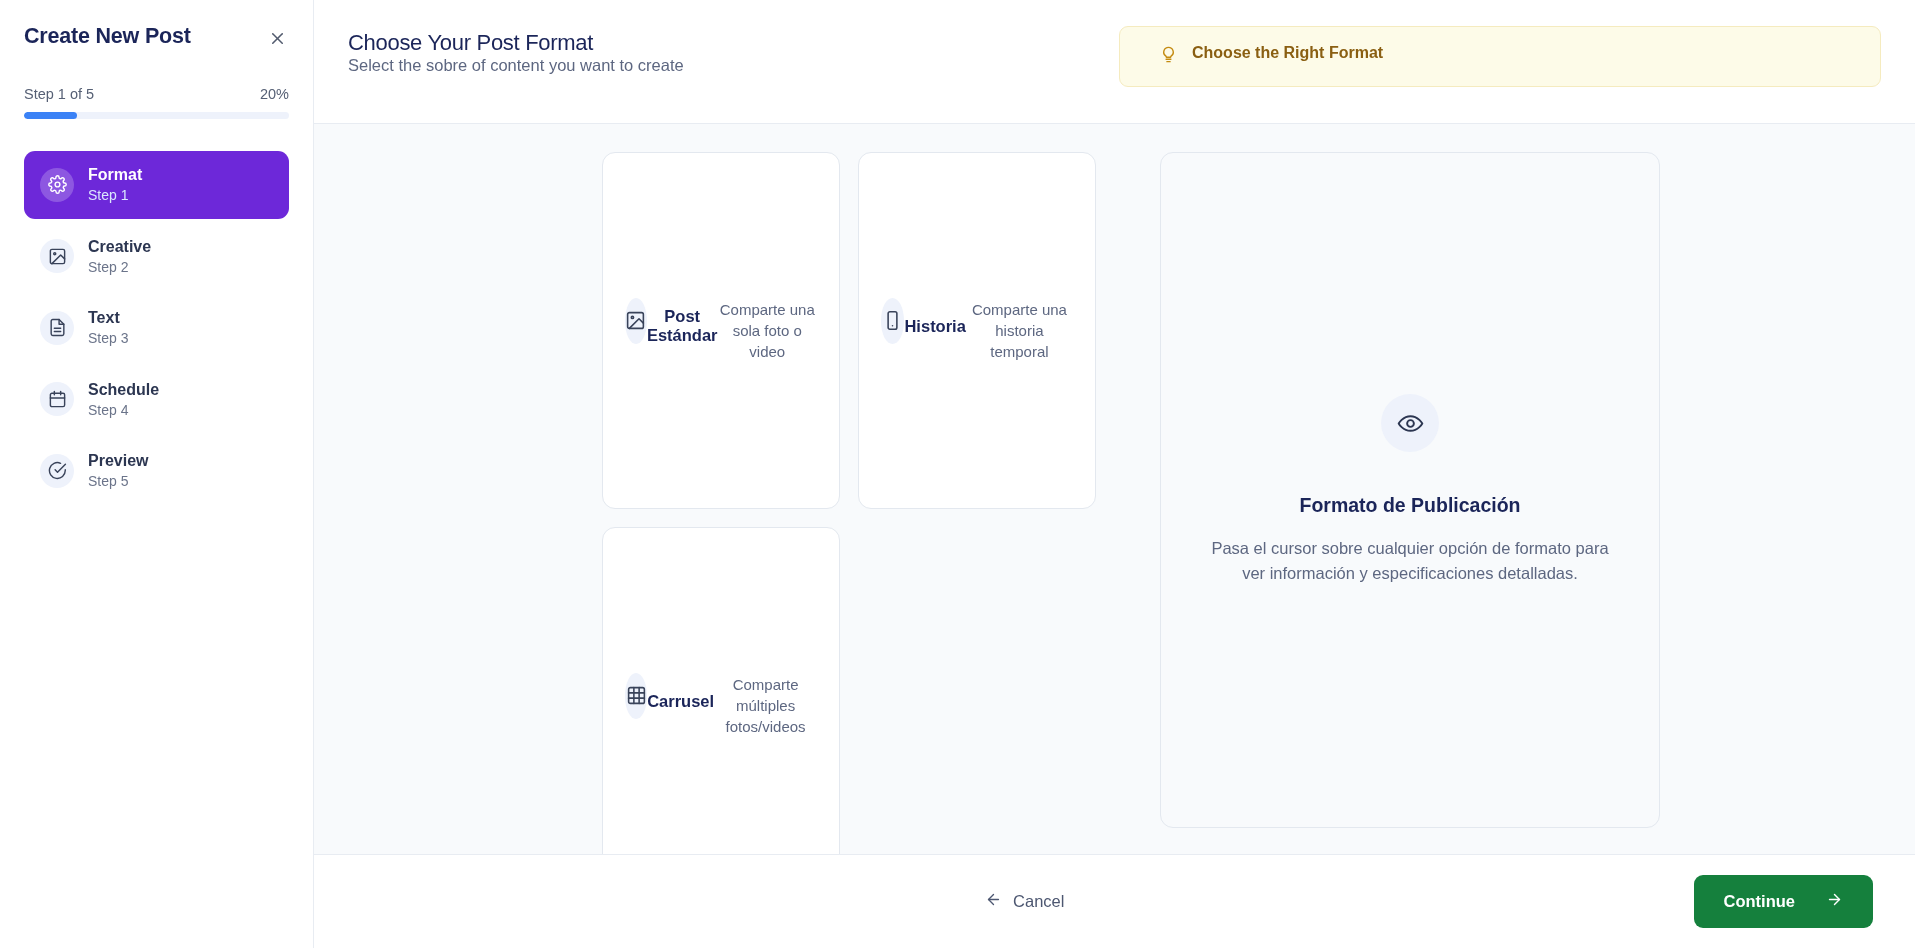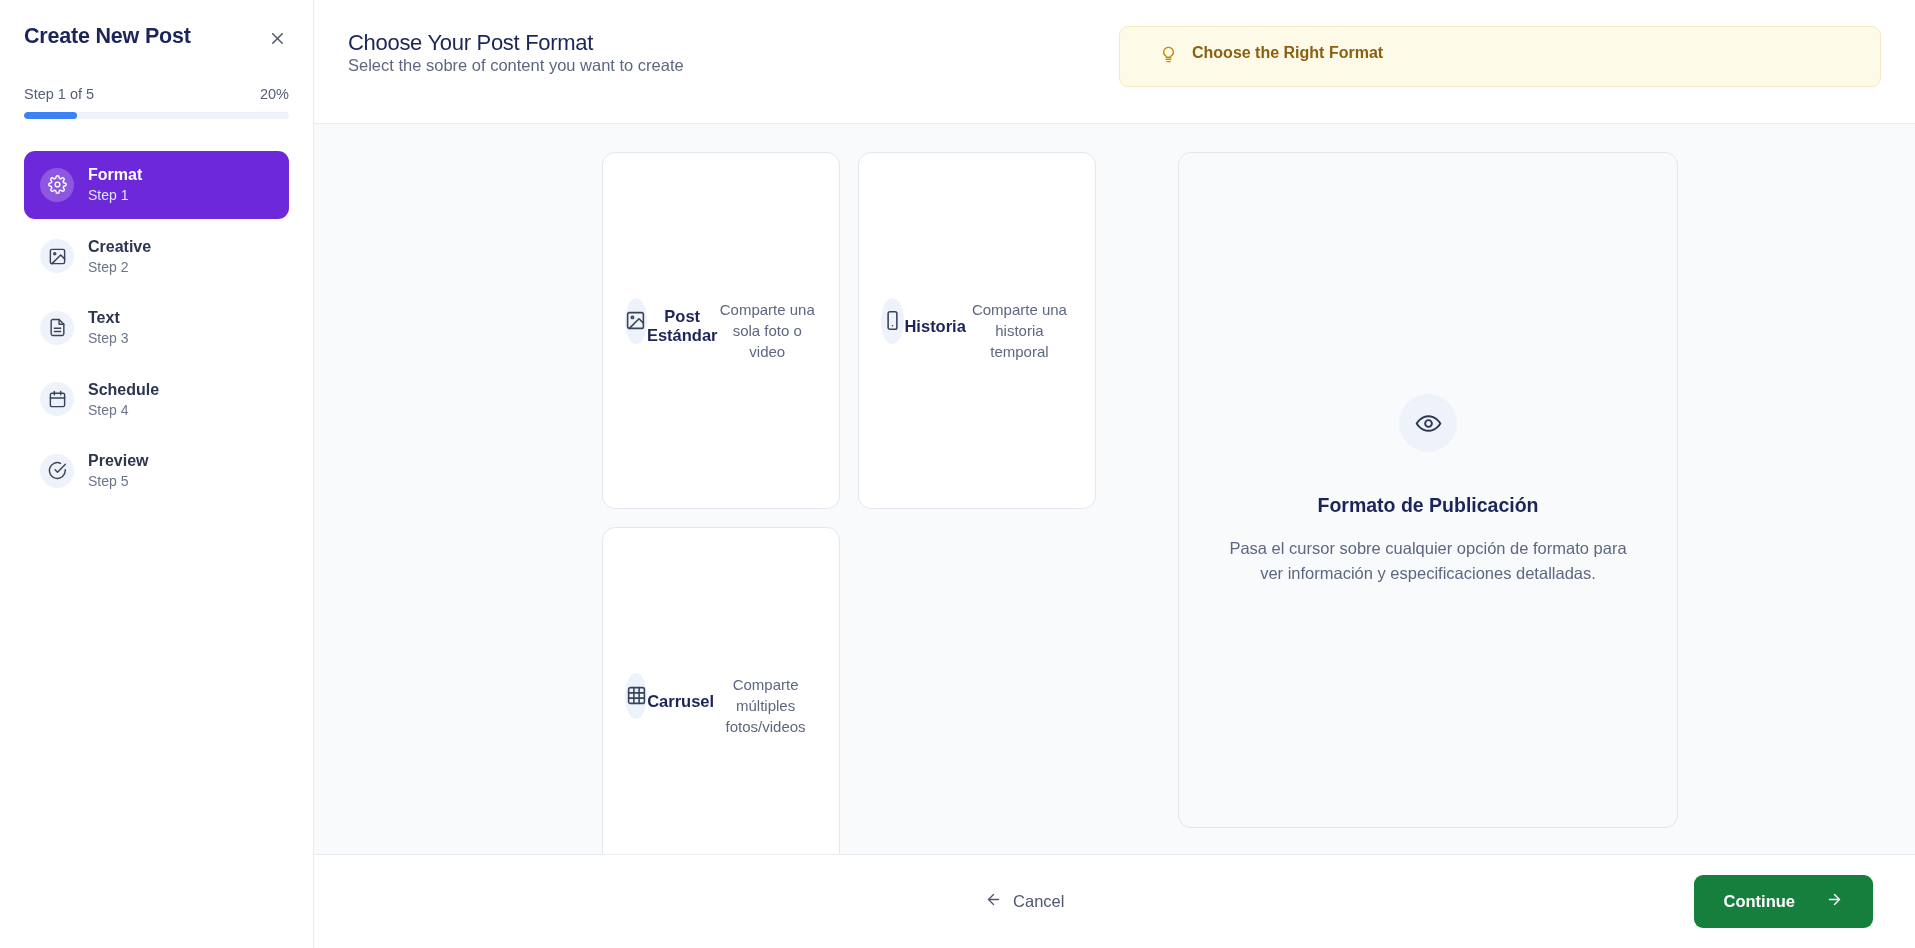--- a/index.html
+++ b/index.html
@@ -102,21 +102,21 @@
     width: 46px; height: 46px; border-radius: 50%; background: #eef2fb;
     display: flex; align-items: center; justify-content: center;
     color: #39435a; margin-bottom: 20px;
   }
   .card-title { font-size: 16.5px; font-weight: bold; color: #1b2559; margin-bottom: 9px; }
   .card-desc { font-size: 15px; color: #5d6781; line-height: 1.4; max-width: 170px; }
 
   .preview-panel {
     flex: 1; background: #f8fafc; border: 1px solid #e3e8ef; border-radius: 13px;
     display: flex; flex-direction: column; align-items: center; justify-content: center;
-    text-align: center; padding: 40px; max-width: 500px; margin-left: 48px;
+    text-align: center; padding: 40px; max-width: 500px; margin-left: 30px;
   }
   .preview-icon {
     width: 58px; height: 58px; border-radius: 50%; background: #eef2fb;
     display: flex; align-items: center; justify-content: center;
     color: #2c3651; margin-bottom: 42px;
   }
   .preview-title { font-size: 19.5px; font-weight: bold; color: #1b2559; margin-bottom: 19px; }
   .preview-desc { font-size: 16.5px; color: #5d6781; line-height: 1.5; max-width: 450px; }
 
   .main-footer {

